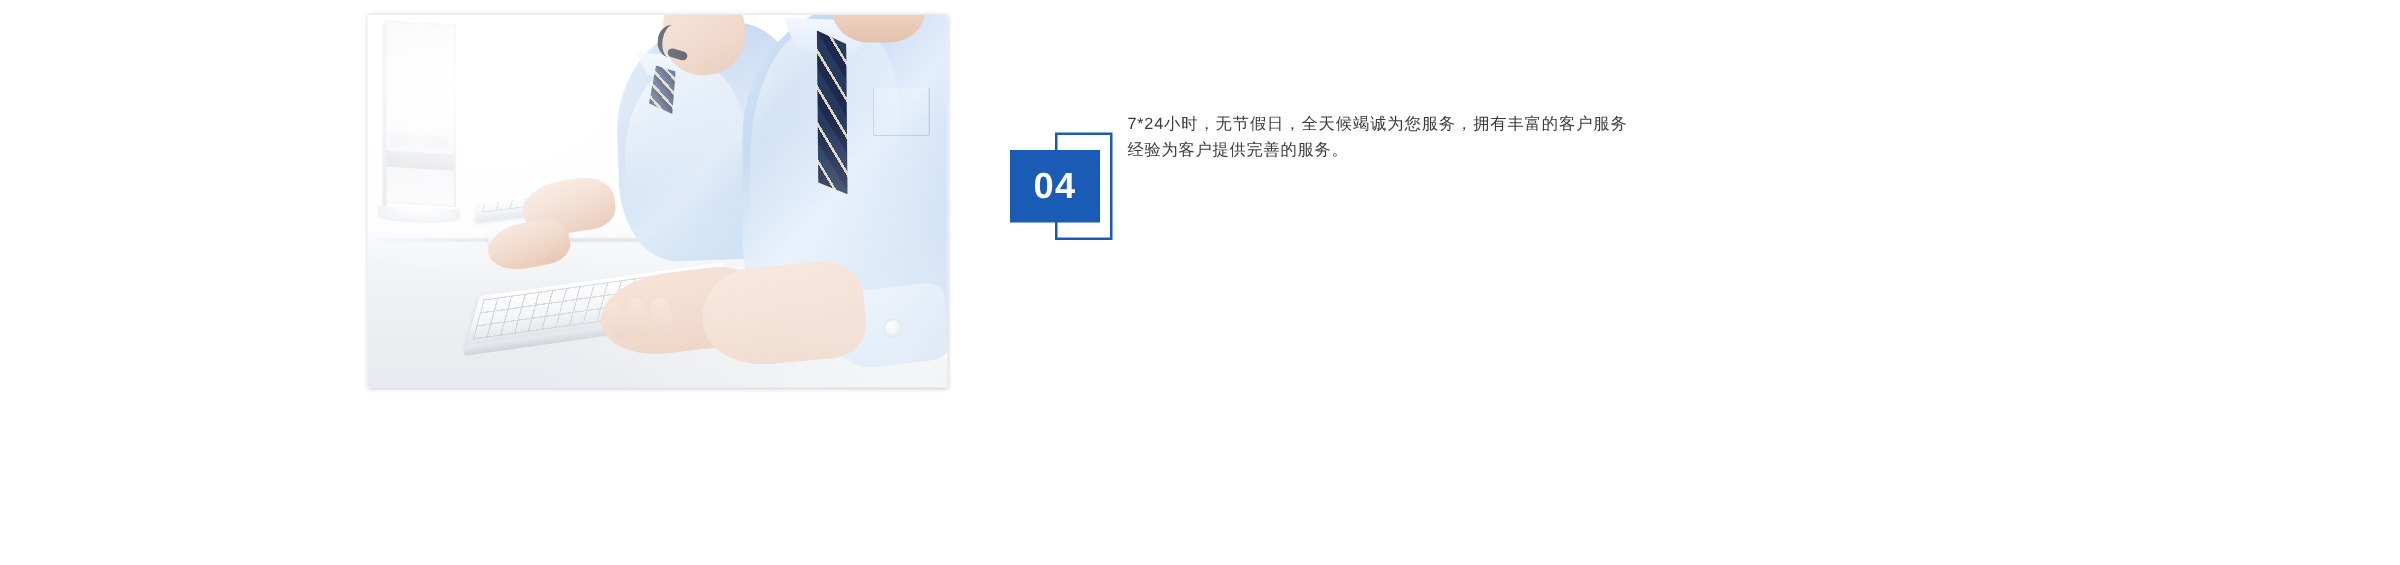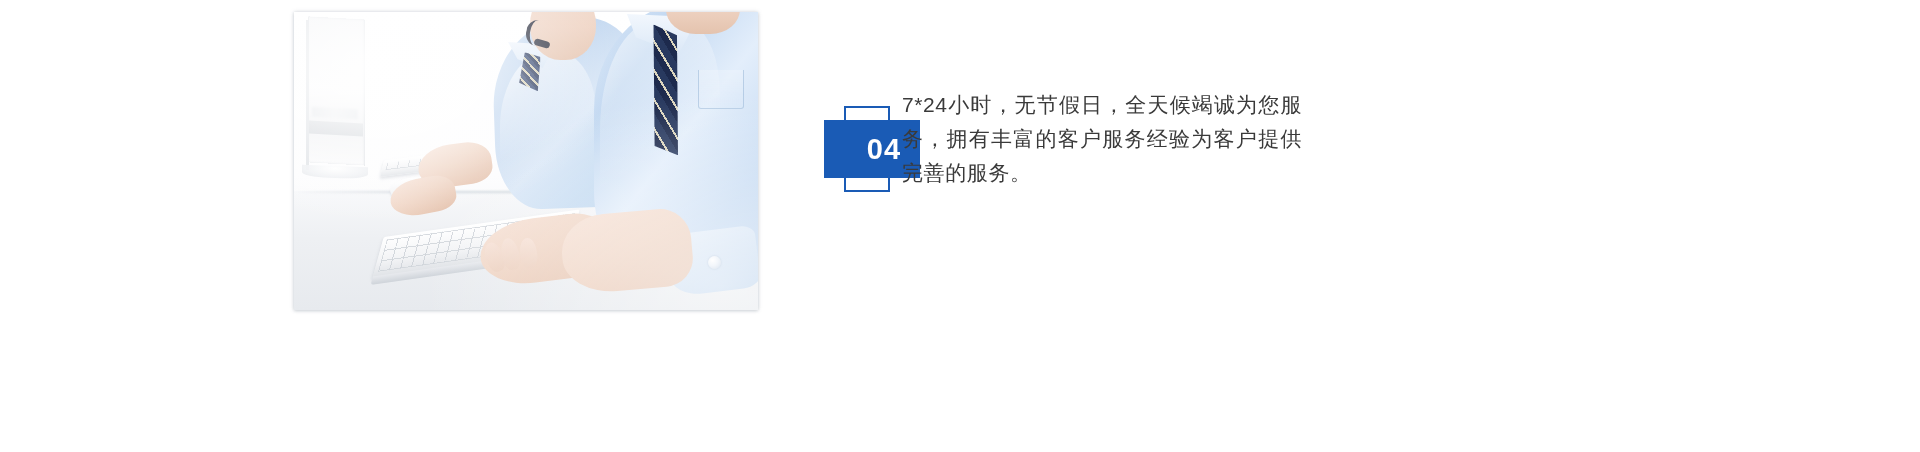--- a/index.html
+++ b/index.html
@@ -347,29 +347,28 @@
     left: 36px;
     top: 0;
     width: 46px;
     height: 86px;
     border: 2px solid #1a5bb5;
     box-sizing: border-box;
     background: transparent;
   }
   .badge-box {
     position: absolute;
-    left: 16px;
+    left: 0;
     top: 14px;
     width: 72px;
     height: 58px;
     background: #1a5bb5;
     display: flex;
     align-items: center;
     justify-content: center;
-    padding-left: 24px;
   }
   .badge-num {
     color: #ffffff;
     font-size: 29px;
     font-weight: 700;
     letter-spacing: 1px;
     line-height: 1;
     font-family: "Liberation Sans", "DejaVu Sans", sans-serif;
   }
 
@@ -383,21 +382,21 @@
     color: #1a5bb5;
     font-size: 29px;
     font-weight: 700;
     letter-spacing: 4px;
     line-height: 1.15;
     margin: 0 0 14px 0;
     white-space: nowrap;
   }
   .body-text {
     color: #3a3a3a;
-    font-size: 21px;
+    font-size: 13px;
     line-height: 1.62;
     letter-spacing: 0.6px;
     margin: 0;
     width: 400px;
     text-align: justify;
   }
 </style>
 </head>
 <body>
 

